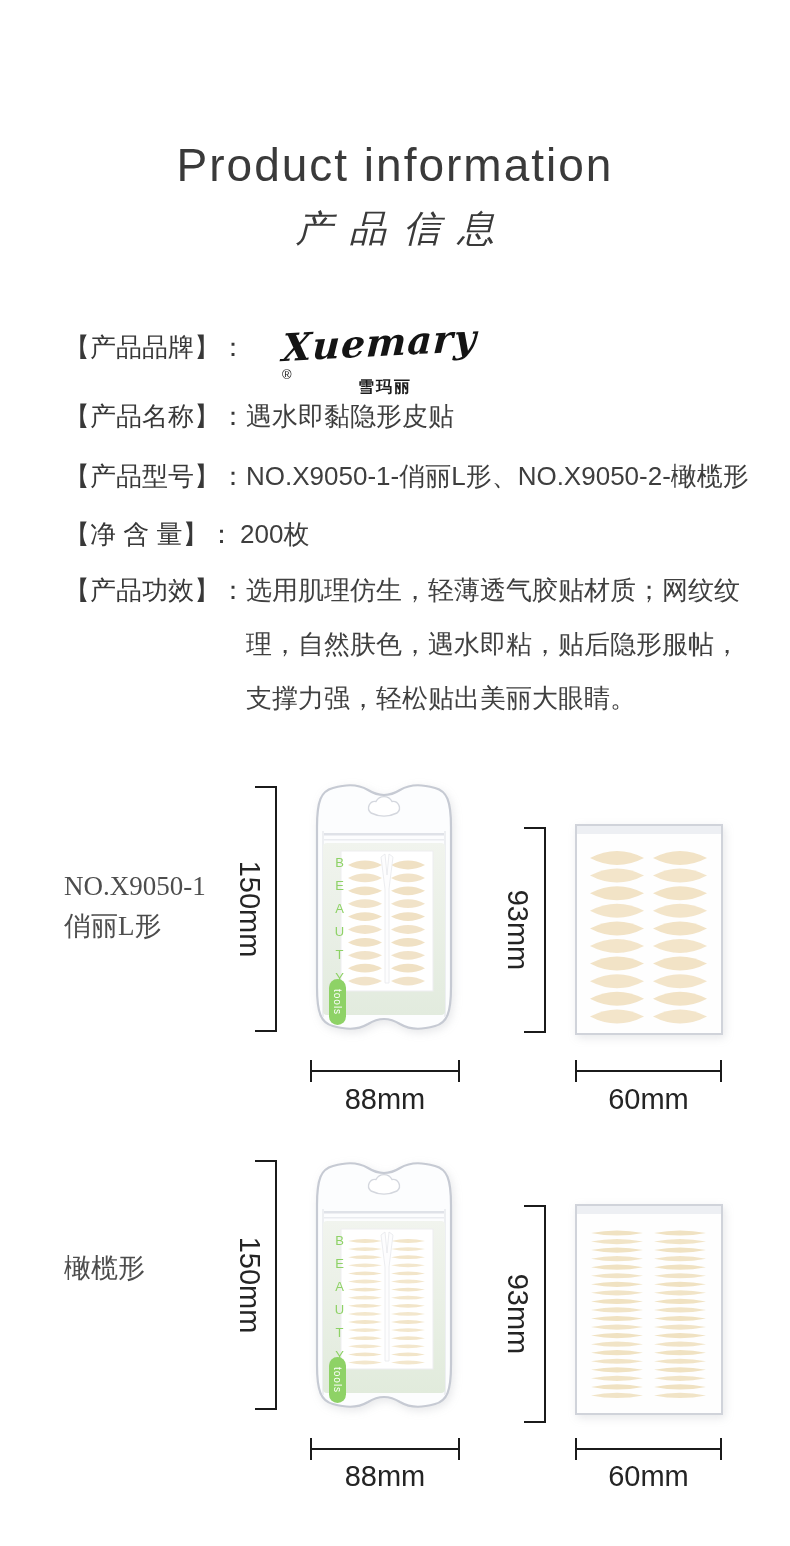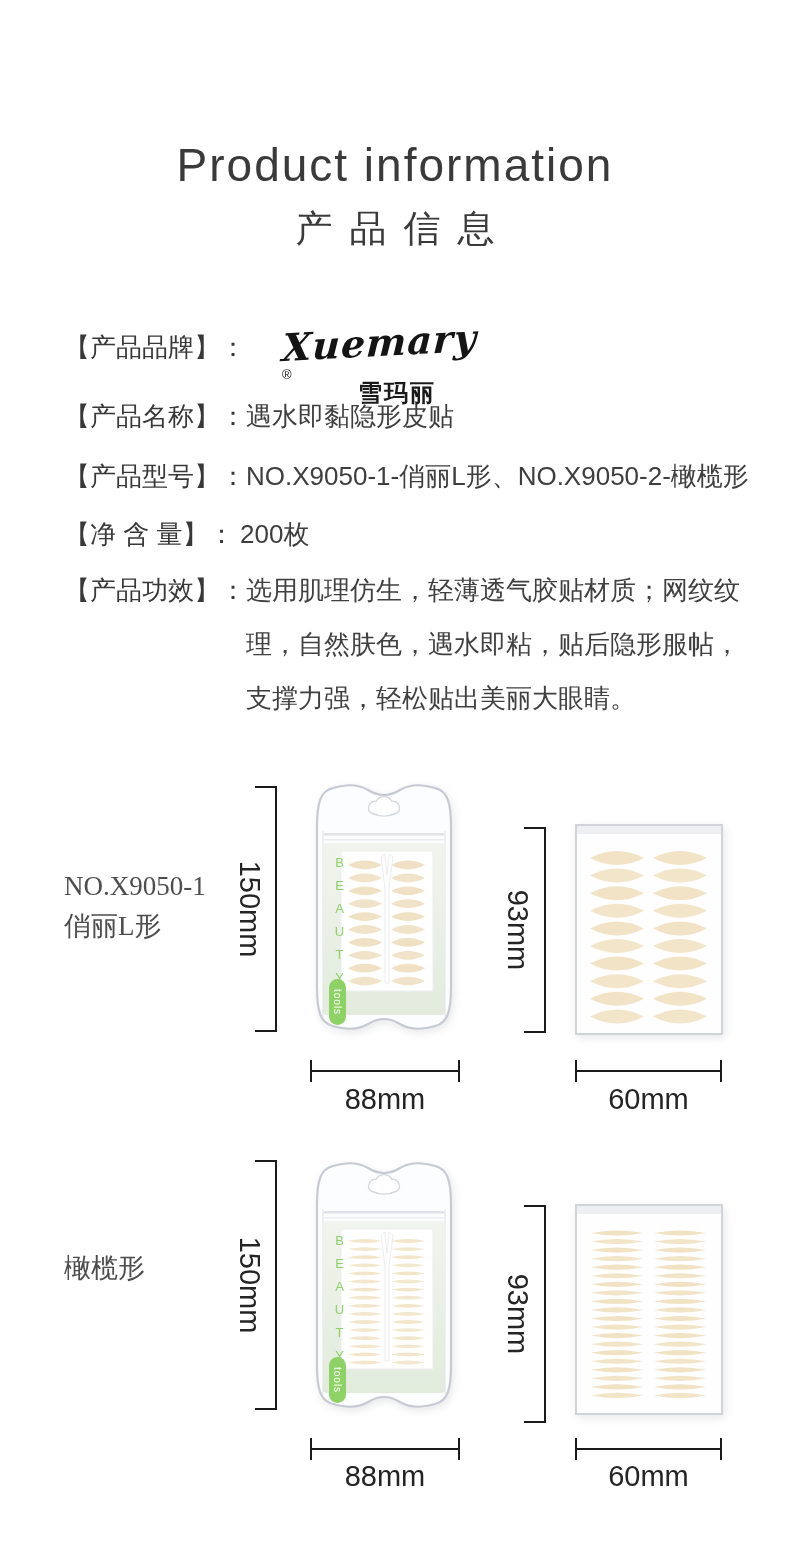--- a/index.html
+++ b/index.html
@@ -8,42 +8,42 @@
     font-family:"Liberation Sans","DejaVu Sans",sans-serif;color:#3e3e3e;overflow:hidden;
   }
   
   .title-en{
     position:absolute;top:138px;left:0;width:100%;text-align:center;
     font-size:46px;font-weight:300;letter-spacing:2px;color:#3a3a3a;margin:0;
   }
   .title-cn{
     position:absolute;top:204px;left:0;width:100%;text-align:center;
     font-size:37px;font-weight:300;letter-spacing:17px;padding-left:17px;box-sizing:border-box;
-    color:#3a3a3a;margin:0;
+    color:#3a3a3a;margin:0;font-style:italic;
   }
   
   .info-row{position:absolute;left:64px;display:flex;align-items:flex-start;}
   .info-label{flex:0 0 176px;font-size:26px;line-height:34px;color:#383838;white-space:nowrap;}
   .info-value{font-size:26px;line-height:34px;color:#3e3e3e;white-space:nowrap;}
   .row-brand{top:320px;gap:36px;}
   .row-name{top:399px;}
   .row-model{top:459px;}
   .row-net{top:517px;}
   .row-effect{top:563px;}
   .row-brand .info-label{padding-top:10px;}
   .row-effect .info-label{padding-top:10px;}
   .effect-line{font-size:26px;line-height:54px;color:#404040;white-space:nowrap;}
   
   .brand-logo{position:relative;width:180px;}
   .logo-script{
     font-family:"DejaVu Serif","Liberation Serif",serif;font-style:italic;font-weight:600;
     font-size:38px;color:#141414;display:inline-block;transform:rotate(-3deg) skewX(-6deg);letter-spacing:1px;
   }
   .logo-reg{font-size:13px;vertical-align:top;color:#141414;position:relative;top:2px;}
-  .logo-cn{font-size:24px;font-weight:700;color:#1a1a1a;letter-spacing:2px;margin:-6px 0 0 76px;}
+  .logo-cn{font-size:16px;font-weight:700;color:#1a1a1a;letter-spacing:2px;margin:-6px 0 0 76px;}
   
   .prod-label{position:absolute;left:64px;font-size:27px;line-height:40px;color:#4d4d4d;}
   
   .vdim{position:absolute;width:2px;background:#1b1b1b;}
   .vdim::before,.vdim::after{content:"";position:absolute;left:-20px;width:22px;height:2px;background:#1b1b1b;}
   .vdim::before{top:0;}
   .vdim::after{bottom:0;}
   .hdim{position:absolute;height:2px;background:#1b1b1b;}
   .hdim::before,.hdim::after{content:"";position:absolute;top:-10px;width:2px;height:22px;background:#1b1b1b;}
   .hdim::before{left:0;}

